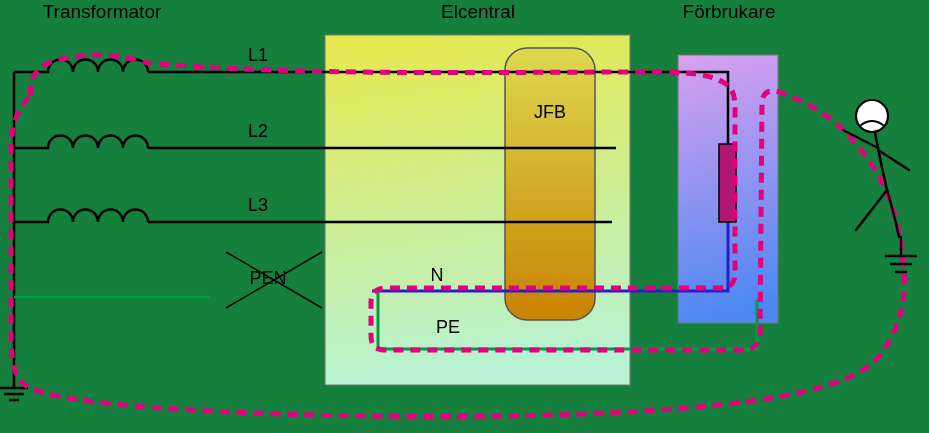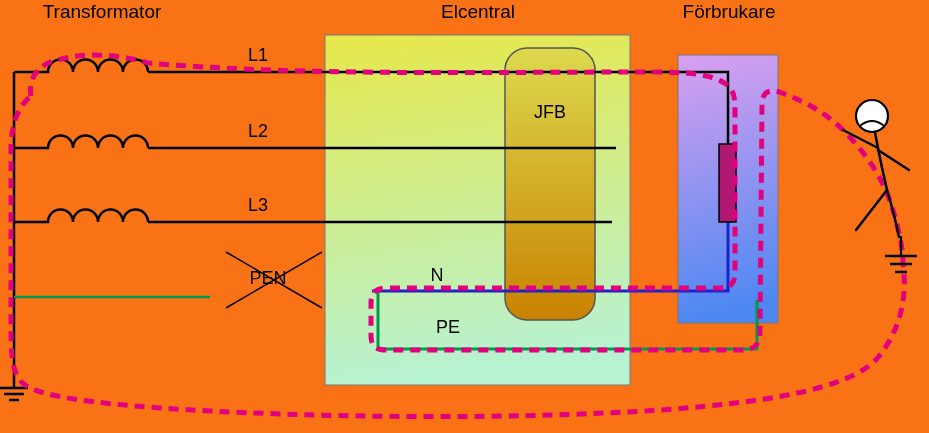--- a/index.html
+++ b/index.html
@@ -1,19 +1,19 @@
 <!DOCTYPE html>
 <html><head>
 <meta charset="utf-8">
 <style>
   html,body { margin:0; padding:0; background:#ffffff; }
   .canvas {
     position:relative;
     width:929px; height:433px;
-    background:#f97316;
+    background:#15803d;
     font-family:"Liberation Sans", sans-serif;
     overflow:hidden;
   }
   svg text {
     font-family:"Liberation Sans", sans-serif;
     fill:#000000;
   }
   .title-text { font-size:19px; }
   .label-text { font-size:18px; }
 </style>

